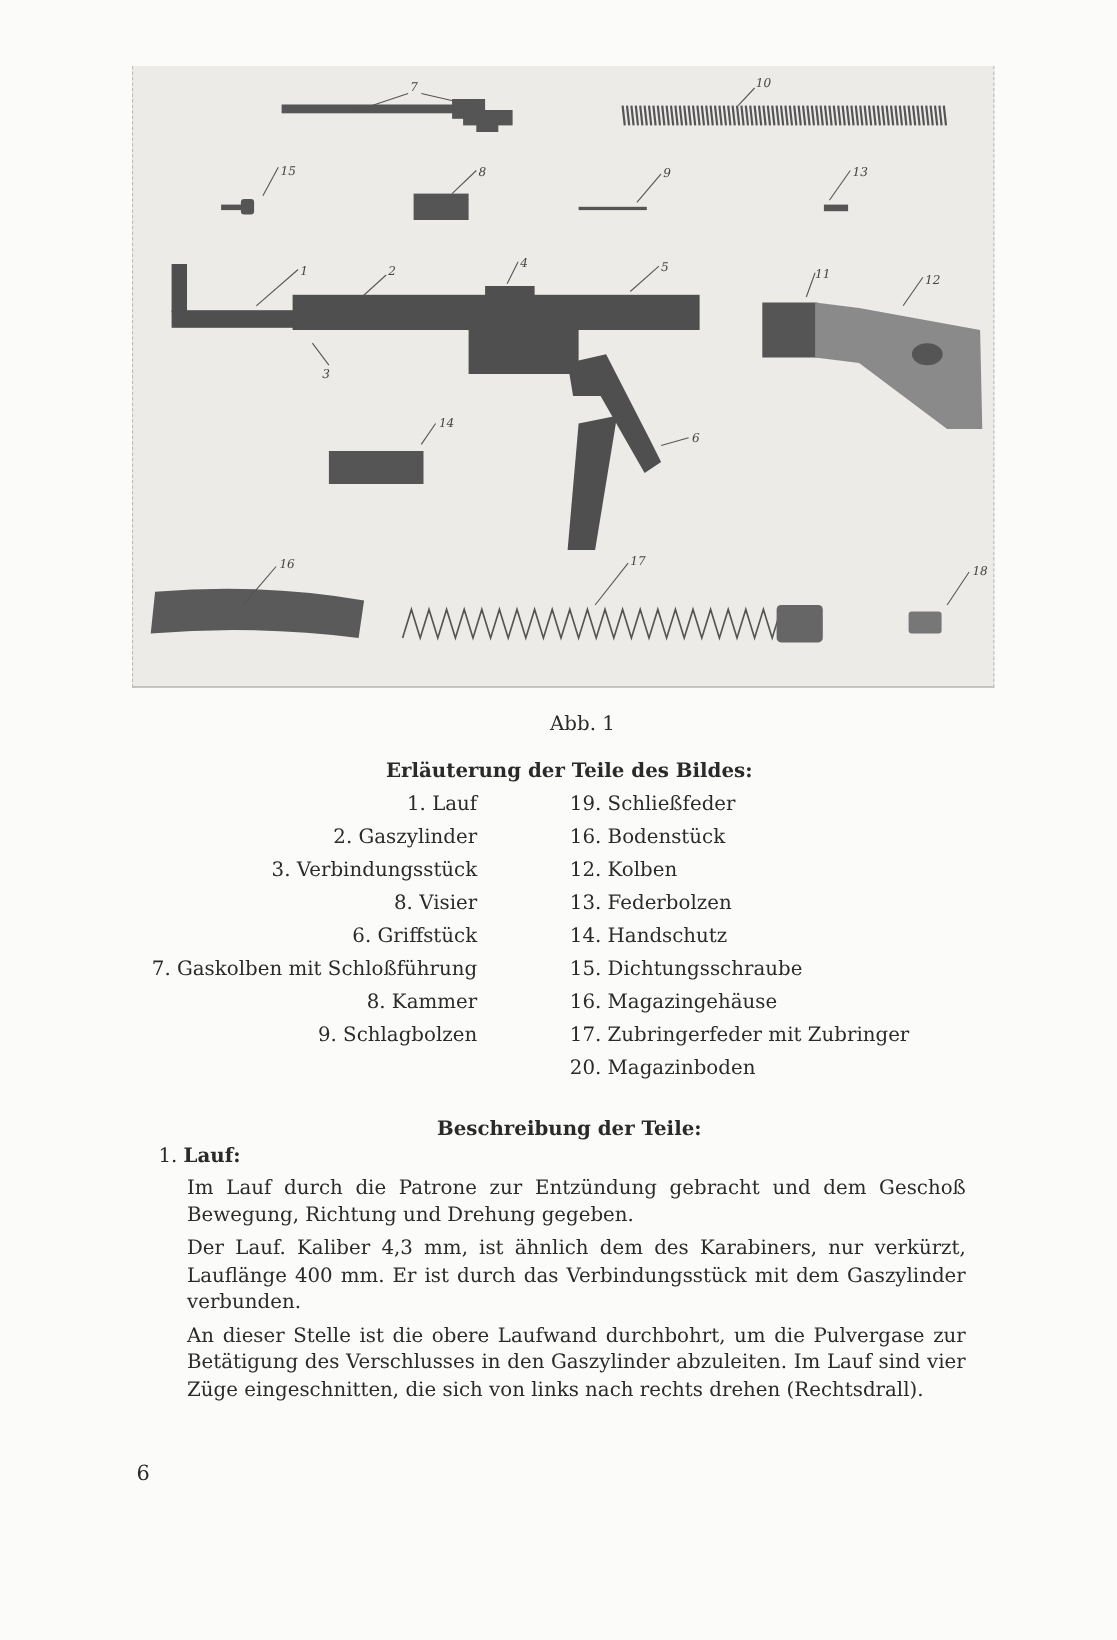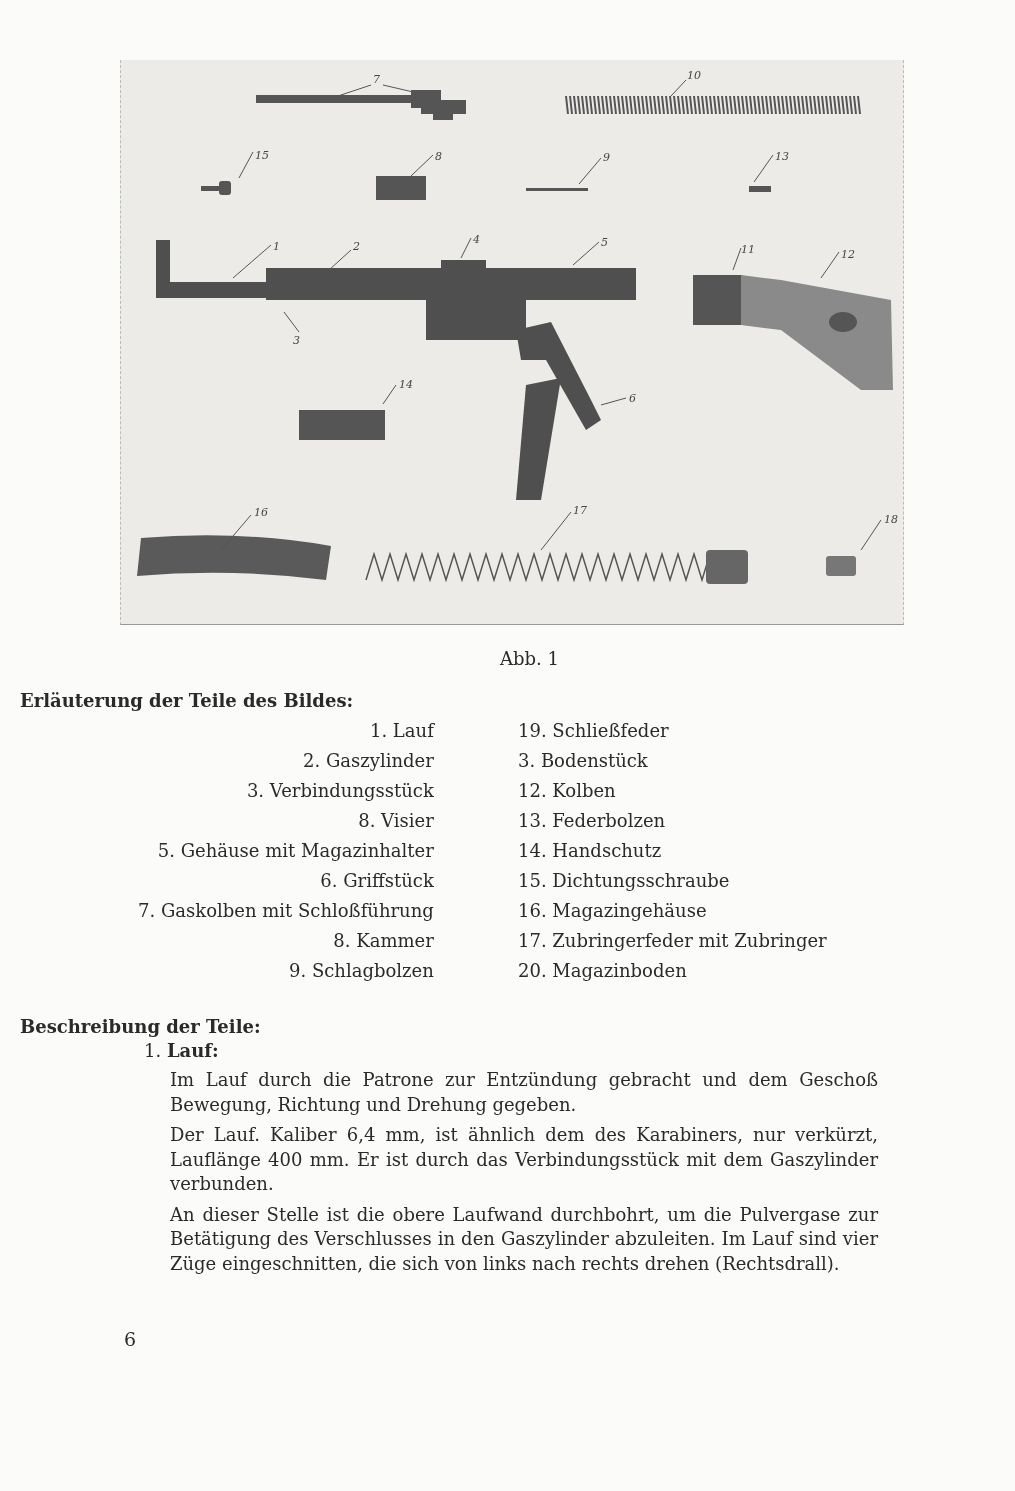--- a/index.html
+++ b/index.html
@@ -2,21 +2,21 @@
 <html><head>
 <meta charset="utf-8">
 <style>
   html, body { margin:0; padding:0; }
   body { width:1015px; height:1491px; background:#fbfbfa; position:relative; overflow:hidden;
          font-family:"DejaVu Serif","Liberation Serif",serif; color:#2a2a2a; }
   .photo { position:absolute; left:120px; top:60px; width:782px; height:564px;
            background:#ecebe8; border-left:1px dashed #bbb; border-right:1px dashed #bbb; border-bottom:1px solid #999; }
   .photo svg { width:100%; height:100%; display:block; }
   .caption { position:absolute; top:648px; left:12px; width:100%; text-align:center; font-size:18px; padding-left:20px; box-sizing:border-box; }
-  .heading { position:absolute; left:0; width:100%; font-weight:bold; font-size:18px; padding-left:20px; box-sizing:border-box; }
+  .heading { position:absolute; left:0; width:100%; text-align:center; font-weight:bold; font-size:18px; padding-left:20px; box-sizing:border-box; }
   .h1 { top:690px; }
   .legend { position:absolute; top:716px; left:138px; width:760px; font-size:18px; }
   .col { position:absolute; top:0; }
   .col-left { left:0;text-align:right; }
   .col-right { left:380px; }
   .li { height:30px; line-height:30px; white-space:nowrap; }
   .h2 { top:1016px; }
   .sec-title { position:absolute; top:1040px; left:144px; font-size:18px; }
   .sec-title b { font-weight:bold; }
   .body-text { position:absolute; top:1068px; left:170px; width:708px; font-size:18px; line-height:24.5px; text-align:justify; }
@@ -199,45 +199,44 @@
 <div class="caption">Abb. 1</div>
 
 <div class="heading h1">Erläuterung der Teile des Bildes:</div>
 
 <div class="legend">
   <div class="col col-left">
     <div class="li">1. Lauf</div>
     <div class="li">2. Gaszylinder</div>
     <div class="li">3. Verbindungsstück</div>
     <div class="li">8. Visier</div>
-    <div class="li">5. Gehäuse mit Magazinhalter</div>
     <div class="li">6. Griffstück</div>
     <div class="li">7. Gaskolben mit Schloßführung</div>
     <div class="li">8. Kammer</div>
     <div class="li">9. Schlagbolzen</div>
   </div>
   <div class="col col-right">
     <div class="li">19. Schließfeder</div>
-    <div class="li">3. Bodenstück</div>
+    <div class="li">16. Bodenstück</div>
     <div class="li">12. Kolben</div>
     <div class="li">13. Federbolzen</div>
     <div class="li">14. Handschutz</div>
     <div class="li">15. Dichtungsschraube</div>
     <div class="li">16. Magazingehäuse</div>
     <div class="li">17. Zubringerfeder mit Zubringer</div>
     <div class="li">20. Magazinboden</div>
   </div>
 </div>
 
 <div class="heading h2">Beschreibung der Teile:</div>
 
 <div class="sec-title">
   <span>1.</span>
   <b>Lauf:</b>
 </div>
 
 <div class="body-text">
   <p>Im Lauf durch die Patrone zur Entzündung gebracht und dem Geschoß Bewegung, Richtung und Drehung gegeben.</p>
-  <p>Der Lauf. Kaliber 6,4 mm, ist ähnlich dem des Karabiners, nur verkürzt, Lauflänge 400 mm. Er ist durch das Verbindungsstück mit dem Gaszylinder verbunden.</p>
+  <p>Der Lauf. Kaliber 4,3 mm, ist ähnlich dem des Karabiners, nur verkürzt, Lauflänge 400 mm. Er ist durch das Verbindungsstück mit dem Gaszylinder verbunden.</p>
   <p>An dieser Stelle ist die obere Laufwand durchbohrt, um die Pulvergase zur Betätigung des Verschlusses in den Gaszylinder abzuleiten. Im Lauf sind vier Züge eingeschnitten, die sich von links nach rechts drehen (Rechtsdrall).</p>
 </div>
 
 <div class="pagenum">6</div>
 
 </body></html>

